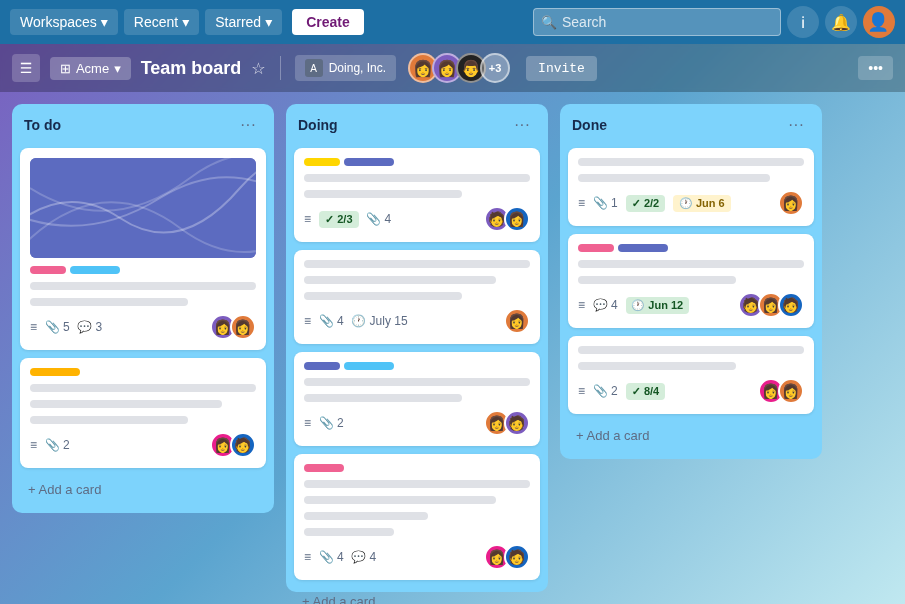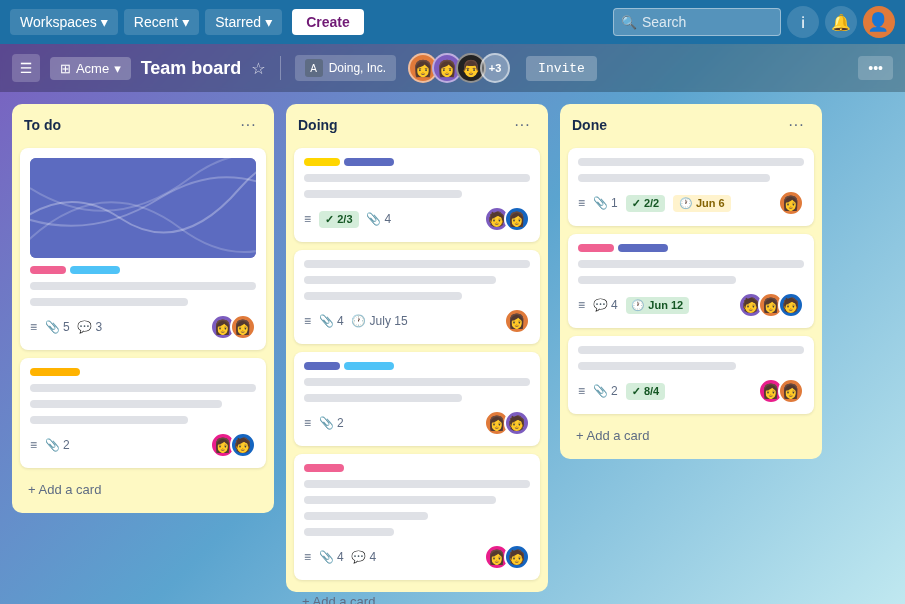--- a/index.html
+++ b/index.html
@@ -62,21 +62,21 @@
       font-size: 13px;
       pointer-events: none;
     }
     .search-input {
       background: rgba(255,255,255,0.25);
       border: 1px solid rgba(255,255,255,0.4);
       border-radius: 4px;
       padding: 5px 10px 5px 28px;
       color: white;
       font-size: 14px;
-      width: 168px;
+      width: 248px;
       outline: none;
     }
     .search-input::placeholder { color: rgba(255,255,255,0.8); }
     .nav-spacer { flex: 1; }
     .nav-icon-btn {
       width: 32px;
       height: 32px;
       border-radius: 50%;
       background: rgba(255,255,255,0.15);
       border: none;
@@ -235,21 +235,21 @@
       padding: 12px;
       height: calc(604px - 44px - 48px);
       overflow-x: auto;
       align-items: flex-start;
     }
 
     
     .column {
       width: 262px;
       min-width: 262px;
-      background: #fef9c3;
+      background: #7dd3fc;
       border-radius: 10px;
       padding: 10px 8px;
       display: flex;
       flex-direction: column;
       gap: 8px;
       max-height: 100%;
     }
     .column-header {
       display: flex;
       align-items: center;

